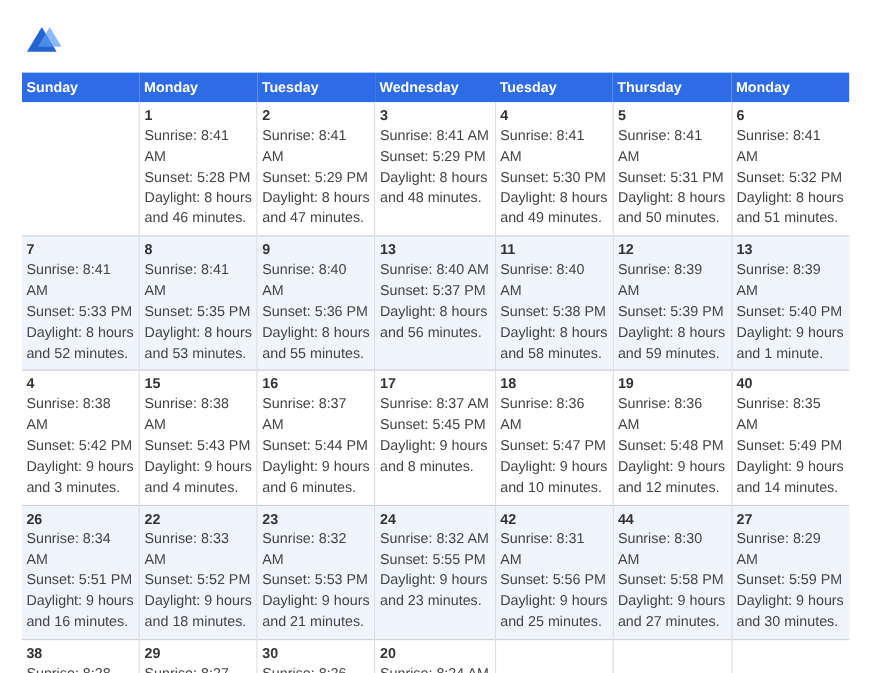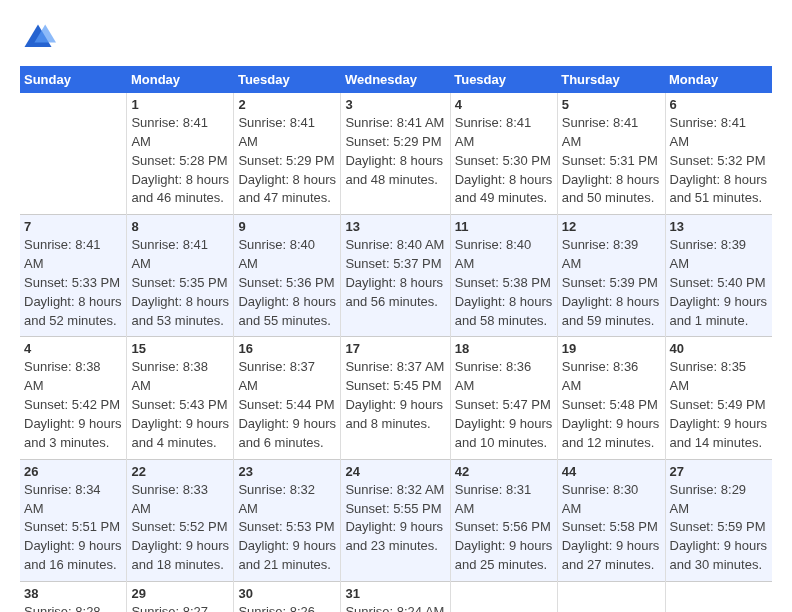--- a/index.html
+++ b/index.html
@@ -248,21 +248,21 @@
         </td>
         <td>
           <span class="day-num">29</span>
           <div class="cell-text">Sunrise: 8:27 AM<br>Sunset: 6:02 PM<br>Daylight: 9 hours and 35 minutes.</div>
         </td>
         <td>
           <span class="day-num">30</span>
           <div class="cell-text">Sunrise: 8:26 AM<br>Sunset: 6:03 PM<br>Daylight: 9 hours and 37 minutes.</div>
         </td>
         <td>
-          <span class="day-num">31</span>
+          <span class="day-num">20</span>
           <div class="cell-text">Sunrise: 8:24 AM<br>Sunset: 6:05 PM<br>Daylight: 9 hours and 40 minutes.</div>
         </td>
         <td class="empty-cell"></td>
         <td class="empty-cell"></td>
         <td class="empty-cell"></td>
       </tr>
     </tbody>
 </table>
 
 </body></html>

